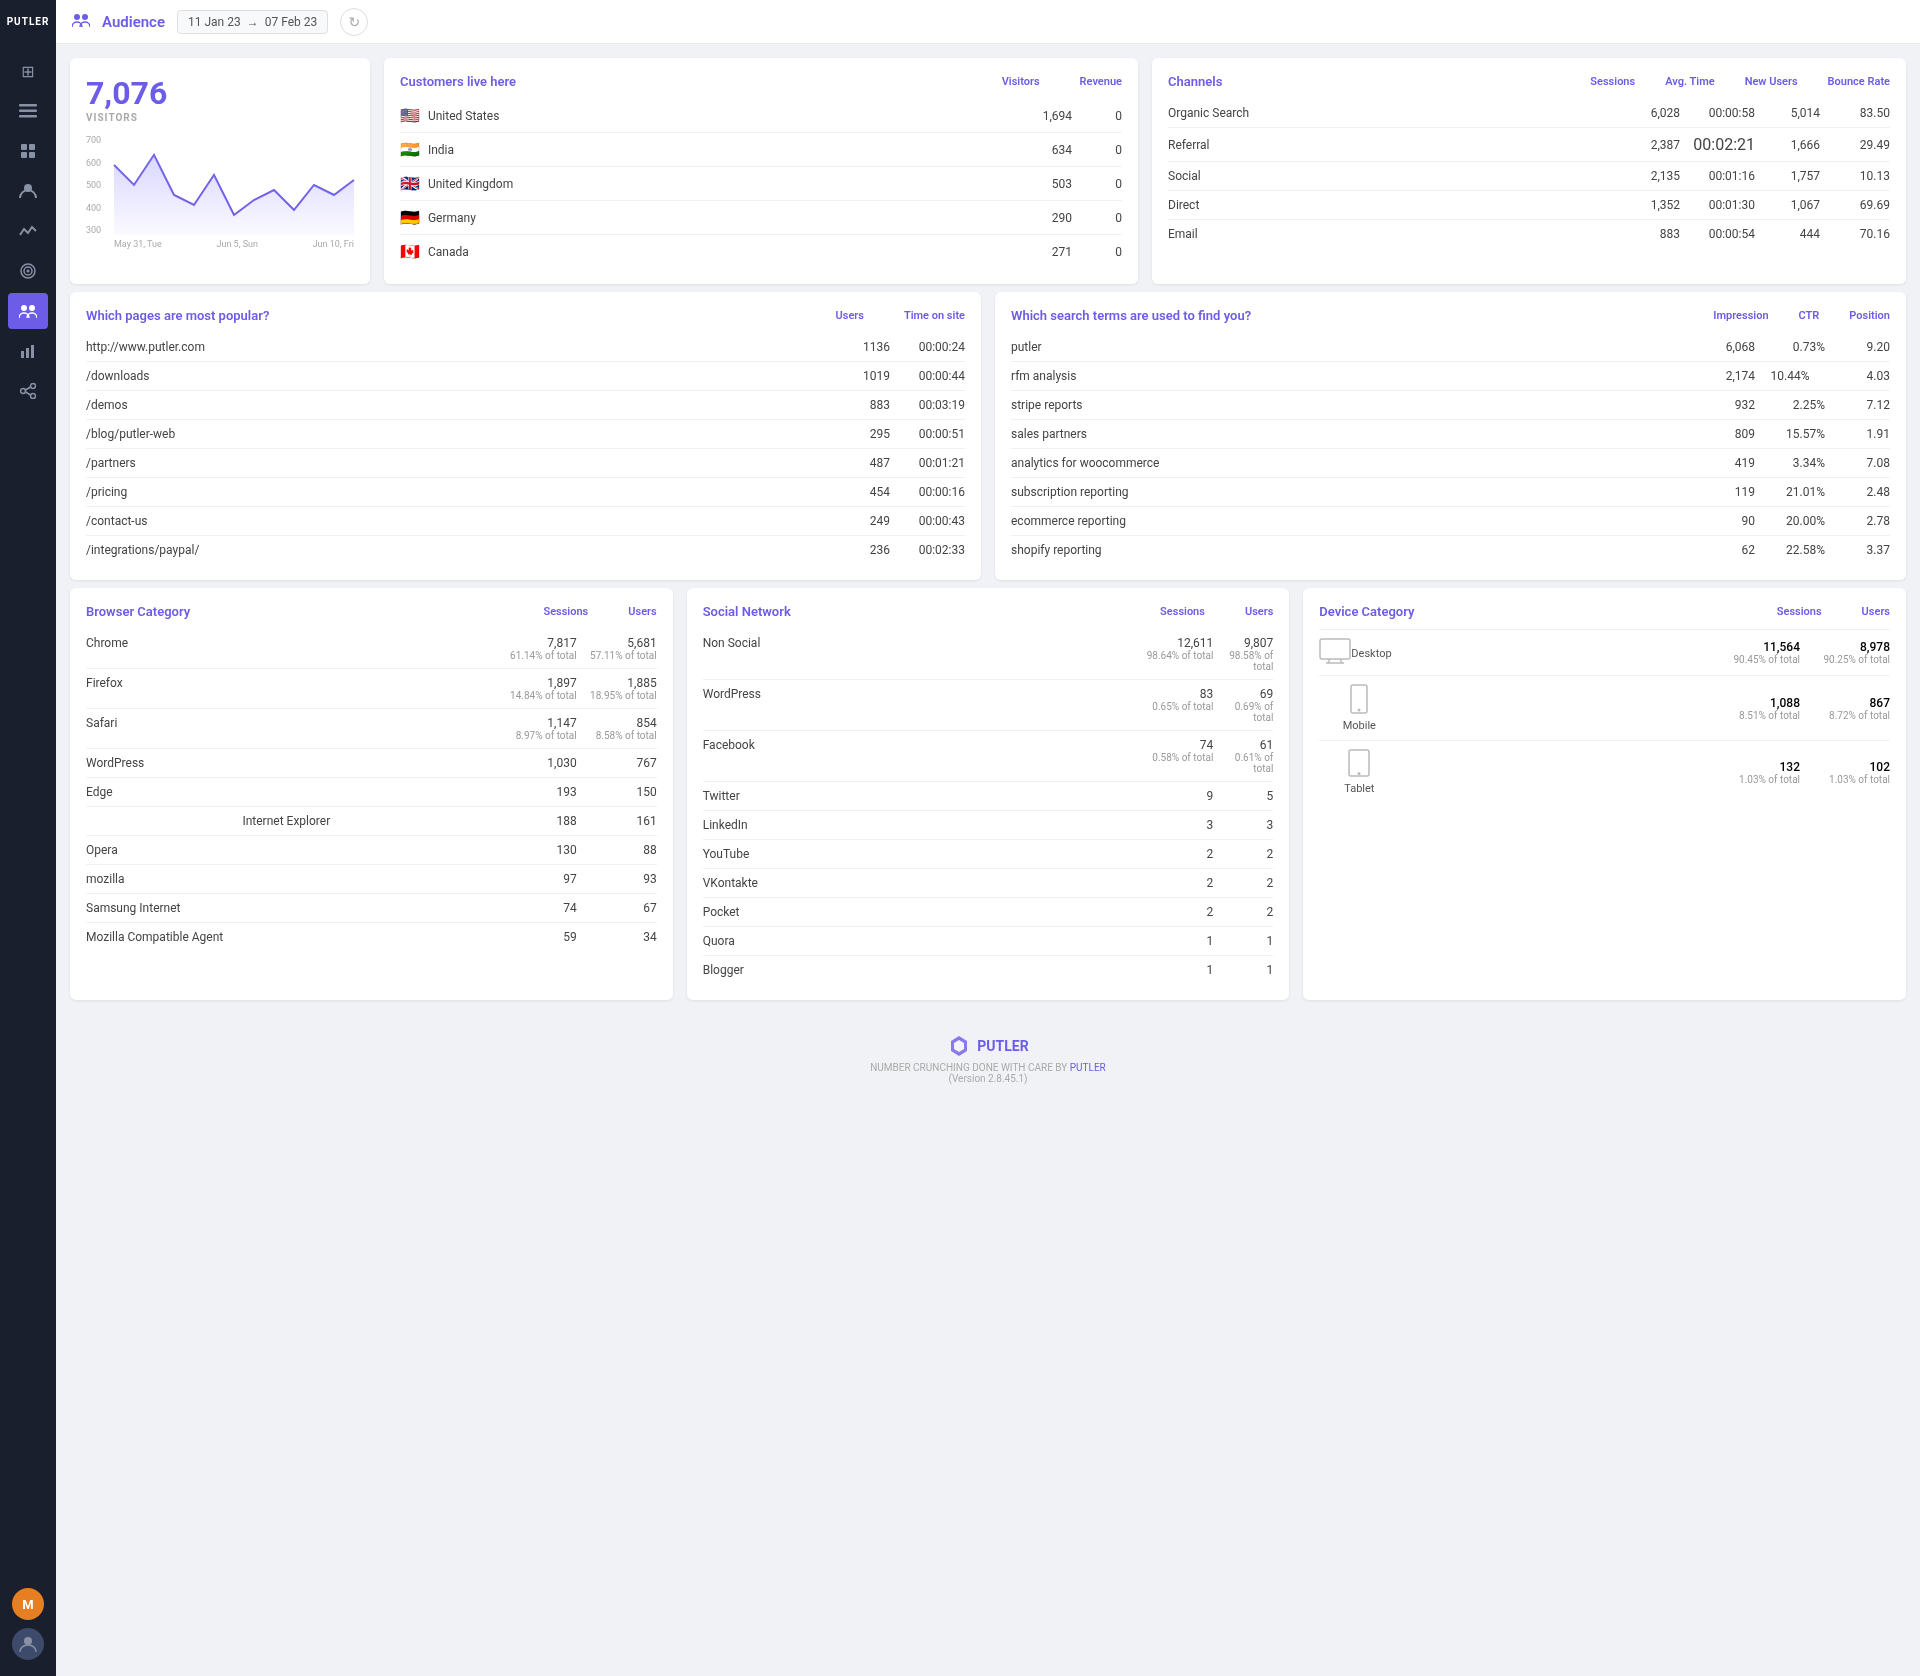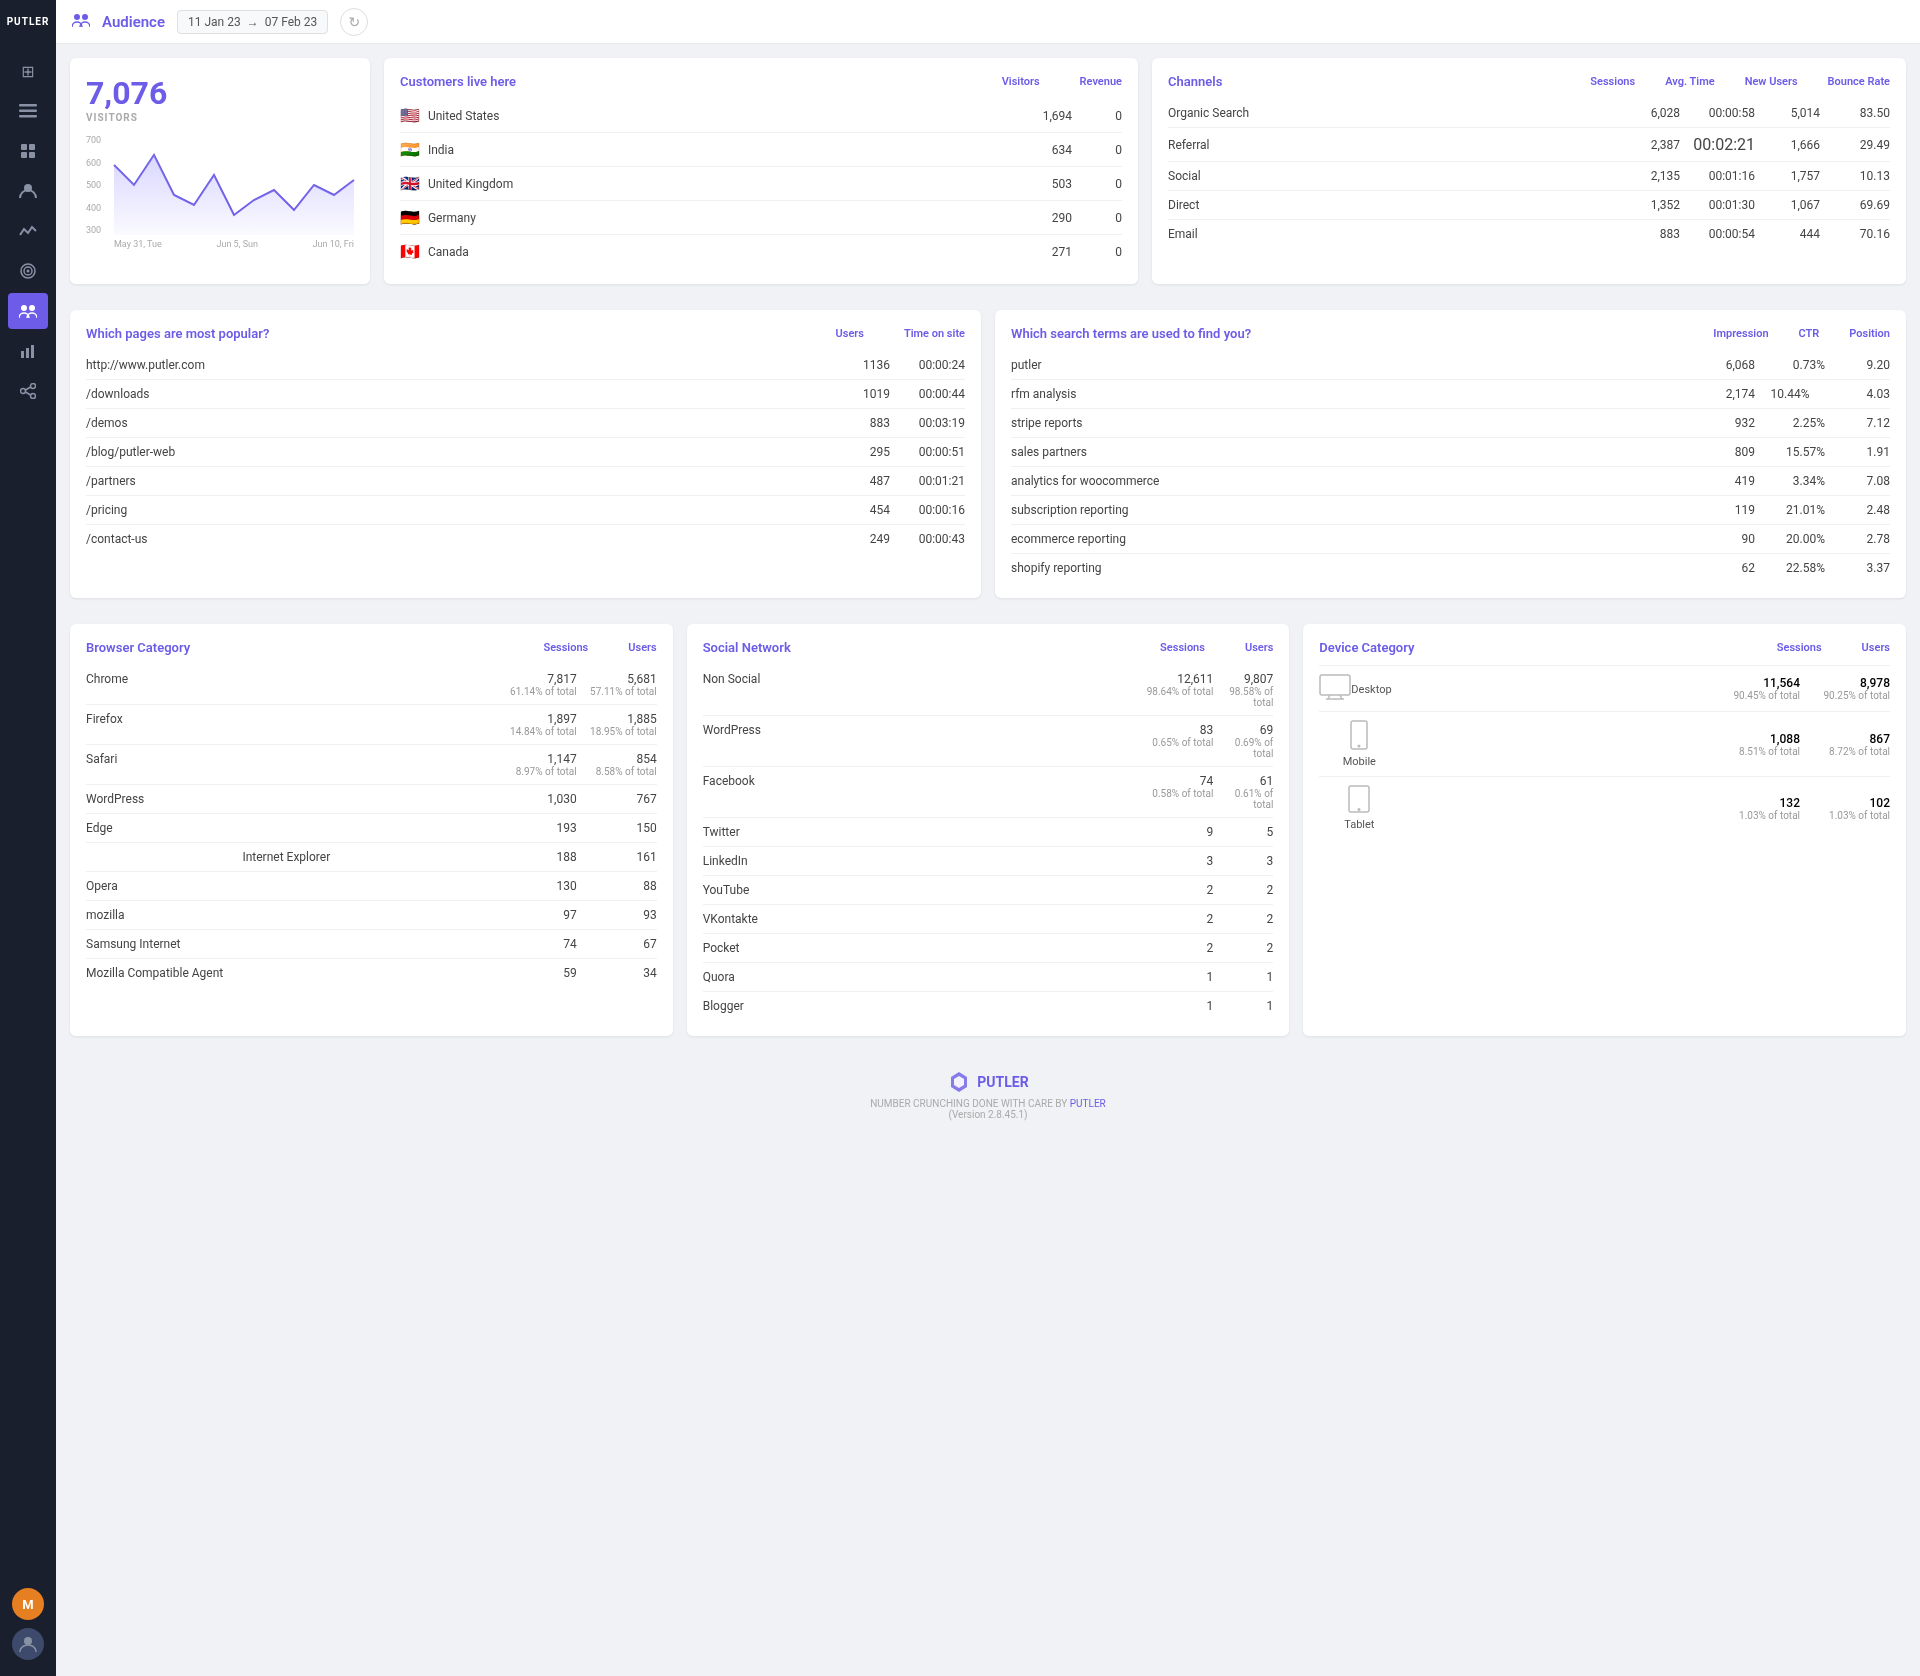--- a/index.html
+++ b/index.html
@@ -97,21 +97,21 @@
       padding: 4px 10px;
       font-size: 12px;
       color: #555;
     }
 
     
     .content {
       padding: 14px;
       display: flex;
       flex-direction: column;
-      gap: 26px;
+      gap: 8px;
     }
 
     
     .card {
       background: white;
       border-radius: 6px;
       padding: 16px;
       box-shadow: 0 1px 3px rgba(0,0,0,0.08);
     }
 
@@ -453,20 +453,25 @@
             <div class="table-row-item">
     <span style="flex:1;font-size:12px;">/pricing</span>
     <span style="width:60px;text-align:right;font-size:12px;">454</span>
     <span style="width:75px;text-align:right;font-size:12px;">00:00:16</span>
   </div>
             <div class="table-row-item">
     <span style="flex:1;font-size:12px;">/contact-us</span>
     <span style="width:60px;text-align:right;font-size:12px;">249</span>
     <span style="width:75px;text-align:right;font-size:12px;">00:00:43</span>
   </div>
+            <div class="table-row-item">
+    <span style="flex:1;font-size:12px;">/integrations/paypal/</span>
+    <span style="width:60px;text-align:right;font-size:12px;">236</span>
+    <span style="width:75px;text-align:right;font-size:12px;">00:02:33</span>
+  </div>
           </div>
       </div>
 
       <div class="card search-terms-card">
         <div style="display:flex; align-items:center; margin-bottom:10px;">
           <div class="table-title">Which search terms are used to find you?</div>
           <div style="display:flex; gap:30px;">
             <span class="col-header">Impression</span>
             <span class="col-header">CTR</span>
             <span class="col-header">Position</span>

